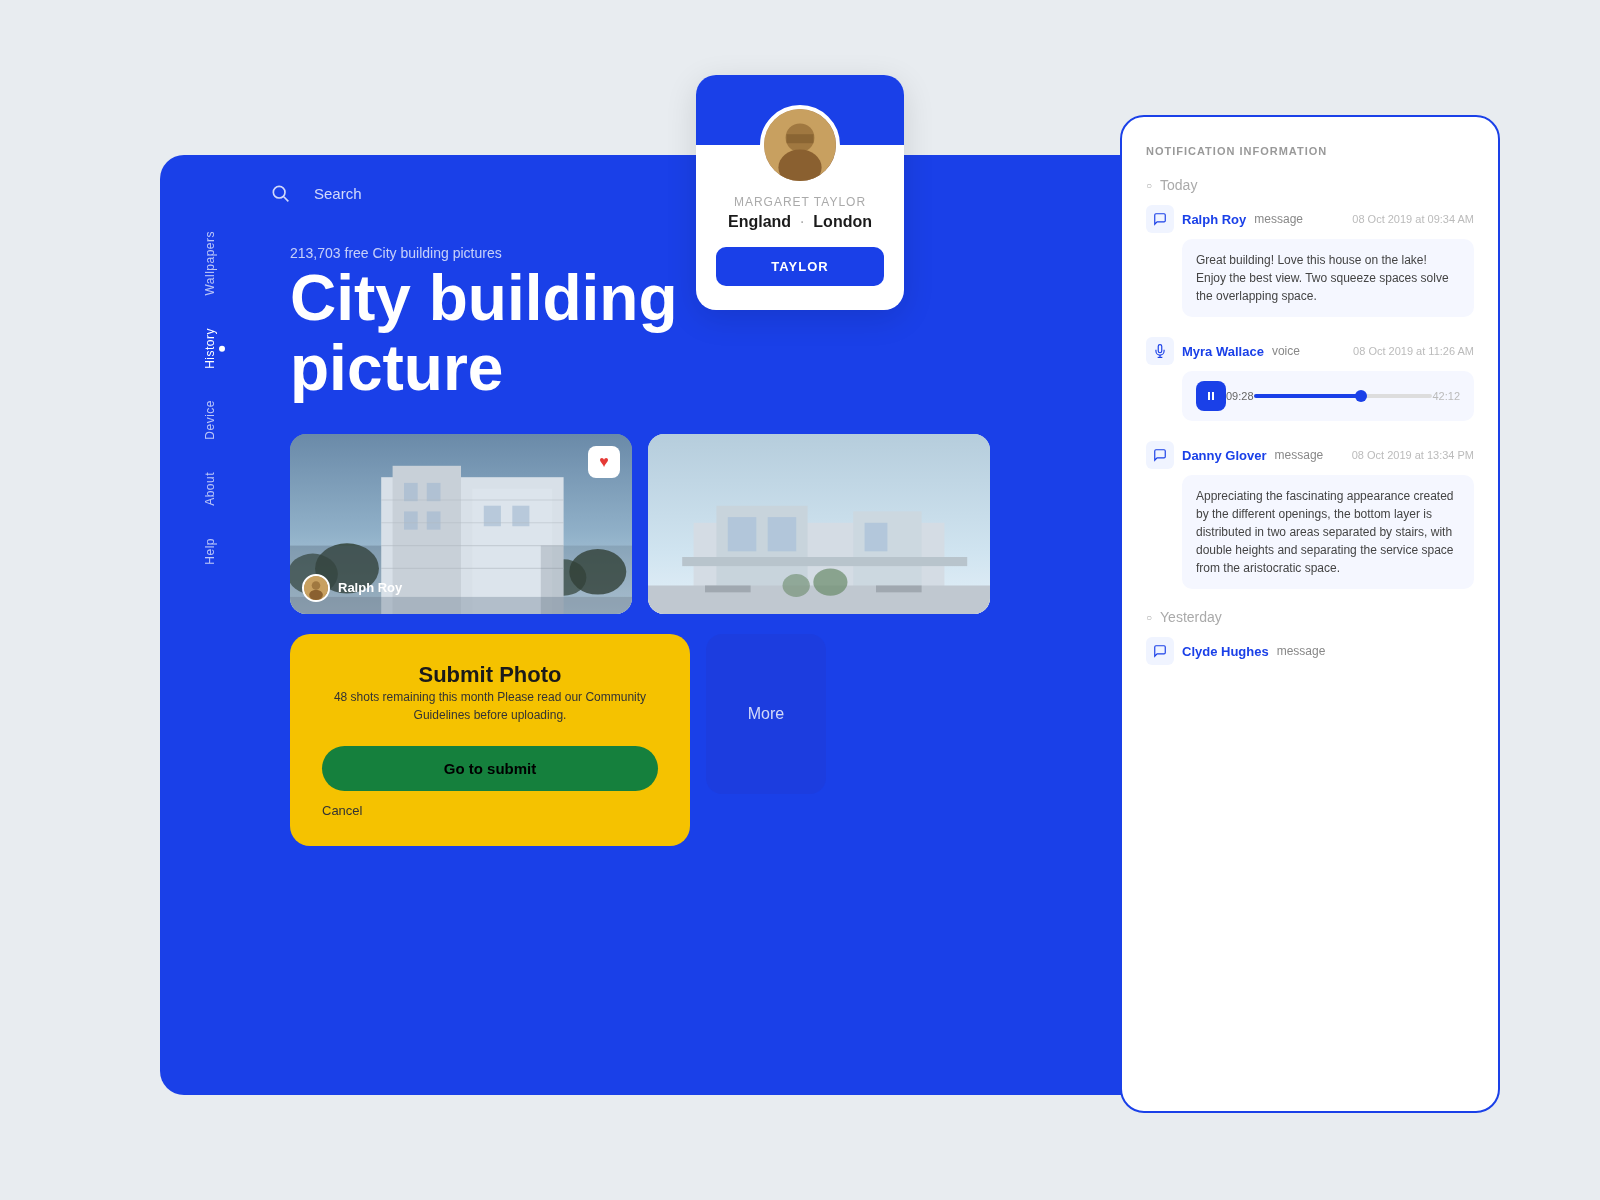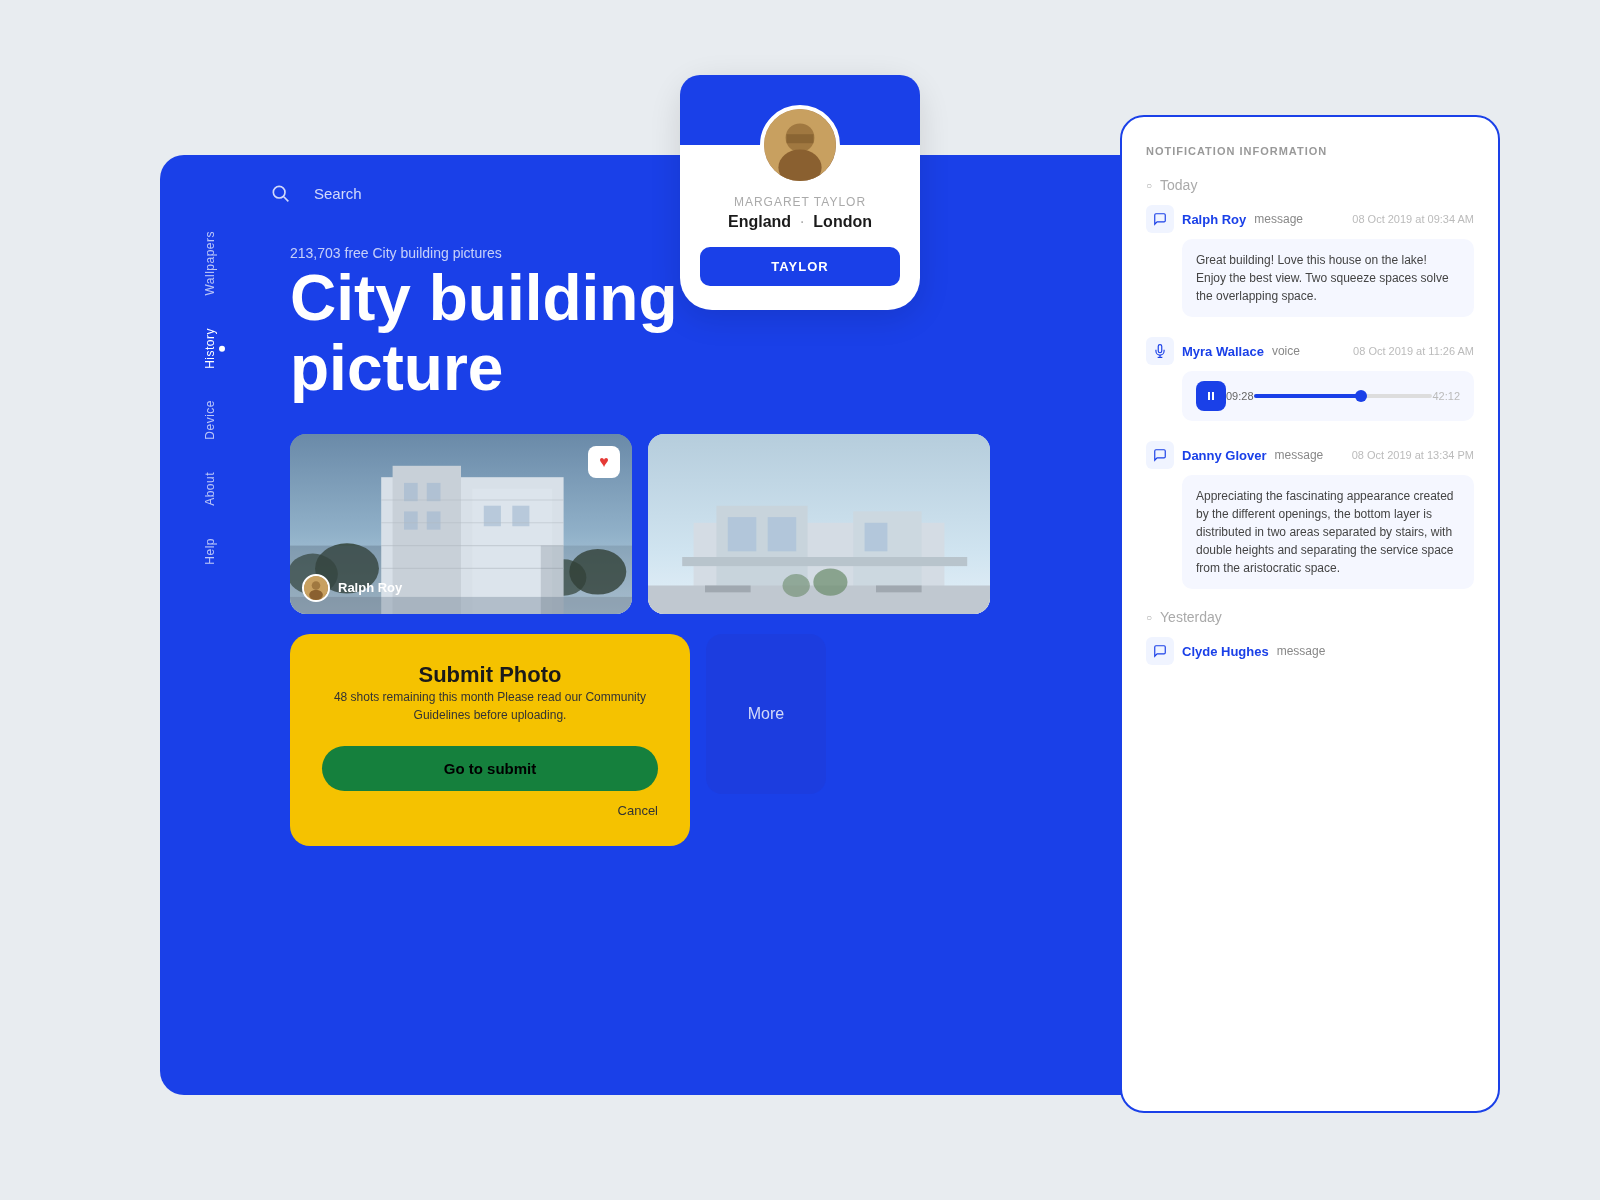--- a/index.html
+++ b/index.html
@@ -195,21 +195,21 @@
       border: none;
       border-radius: 30px;
       padding: 14px;
       font-size: 15px;
       font-weight: 600;
       cursor: pointer;
       text-align: center;
       margin-bottom: 12px;
     }
     .cancel-link {
-      text-align: right;
+      text-align: left;
       display: block;
       font-size: 13px;
       color: #333;
       cursor: pointer;
     }
     
     .more-btn {
       background: rgba(30,60,220,0.7);
       border-radius: 16px;
       width: 120px;
@@ -346,23 +346,23 @@
       border-radius: 50%;
     }
     .voice-time-start { font-size: 11px; color: #666; }
     .voice-time-end { font-size: 11px; color: #bbb; }
     
     .profile-popup {
       position: absolute;
       top: 0;
       left: 50%;
       transform: translateX(-50%);
-      width: 240px;
+      width: 208px;
       background: #fff;
-      border-radius: 32px;
+      border-radius: 20px;
       padding: 0 20px 24px;
       text-align: center;
       box-shadow: 0 8px 32px rgba(0,0,0,0.12);
       z-index: 100;
     }
     .profile-popup-top {
       background: #1a40e8;
       height: 70px;
       margin: 0 -20px;
       border-radius: 20px 20px 0 0;

